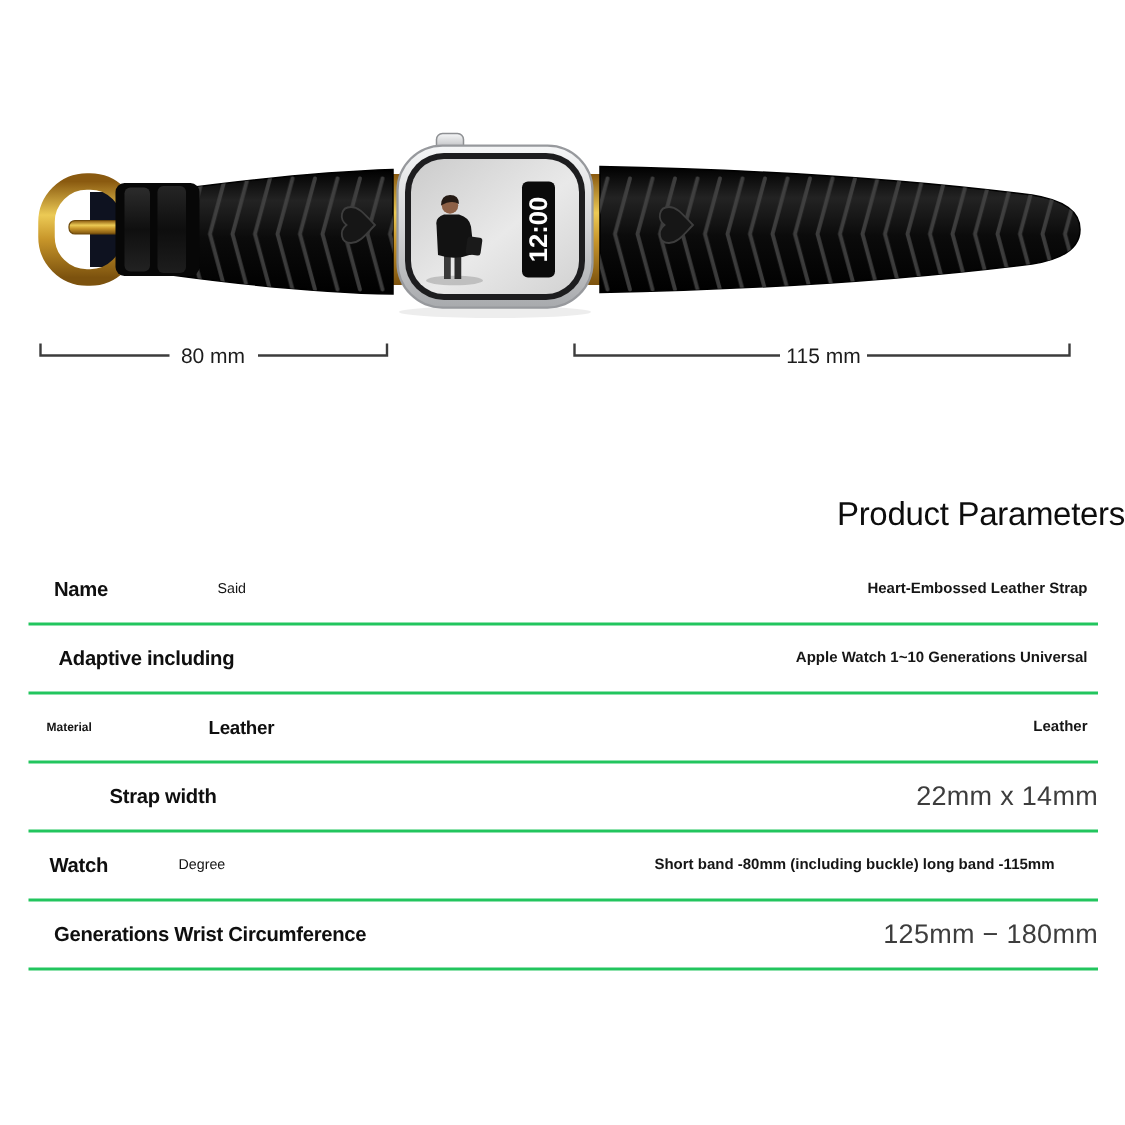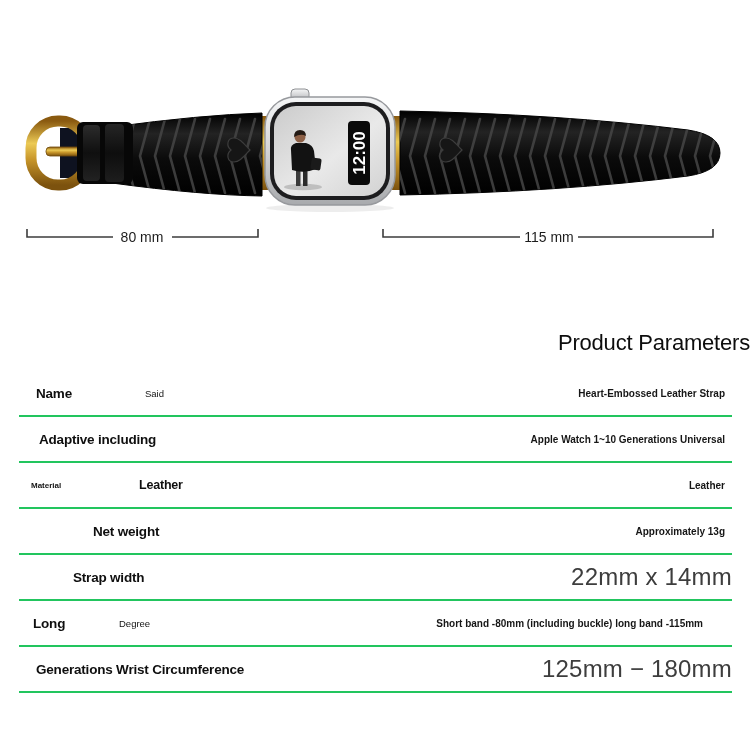--- a/index.html
+++ b/index.html
@@ -13,21 +13,21 @@
     margin:70px 0 0 0;text-align:right;
     font-size:22px;font-weight:400;color:#0d0d0d;letter-spacing:-0.2px;line-height:26px;
   }
   .spec-table{margin:15px 18px 0 19px;}
   .row{position:relative;height:44px;border-bottom:2px solid #22c55e;}
   .row span{position:absolute;top:50%;transform:translateY(-50%);white-space:nowrap;}
   .lbl{font-size:13.5px;font-weight:700;color:#0f0f0f;letter-spacing:-0.2px;}
   .sub{font-size:9.5px;font-weight:400;color:#141414;}
   .pre{font-size:8px;font-weight:700;color:#141414;}
   .val{right:7px;font-size:10px;font-weight:700;color:#161616;}
-  .row.large .val{right:0;font-size:24px;font-weight:400;color:#3d3d3d;letter-spacing:0.2px;}
+  .row.large .val{right:0;font-size:18px;font-weight:400;color:#3d3d3d;letter-spacing:0.2px;}
   .row.padval .val{right:29px;}
   
   .r1 .lbl{left:17px}    .r1 .sub{left:126px}
   .r2 .lbl{left:20px}
   .r3 .pre{left:12px}    .r3 .lbl{left:120px;font-size:12.5px}
   .r4 .lbl{left:74px}
   .r5 .lbl{left:54px}
   .r6 .lbl{left:14px}    .r6 .sub{left:100px}
   .r7 .lbl{left:17px}
 </style>
@@ -140,32 +140,28 @@
     <span class="lbl">Adaptive including</span>
     <span class="val">Apple Watch 1~10 Generations Universal</span>
   </div>
 
   <div class="row r3">
     <span class="pre">Material</span>
     <span class="lbl">Leather</span>
     <span class="val">Leather</span>
   </div>
 
-  <div class="row r4">
-    <span class="lbl">Net weight</span>
-    <span class="val">Approximately 13g</span>
-  </div>
 
   <div class="row r5 large">
     <span class="lbl">Strap width</span>
     <span class="val">22mm x 14mm</span>
   </div>
 
   <div class="row r6 padval">
-    <span class="lbl">Long</span>
+    <span class="lbl">Watch</span>
     <span class="sub">Degree</span>
     <span class="val">Short band -80mm (including buckle) long band -115mm</span>
   </div>
 
   <div class="row r7 large">
     <span class="lbl">Generations Wrist Circumference</span>
     <span class="val">125mm − 180mm</span>
   </div>
 
 </div>

